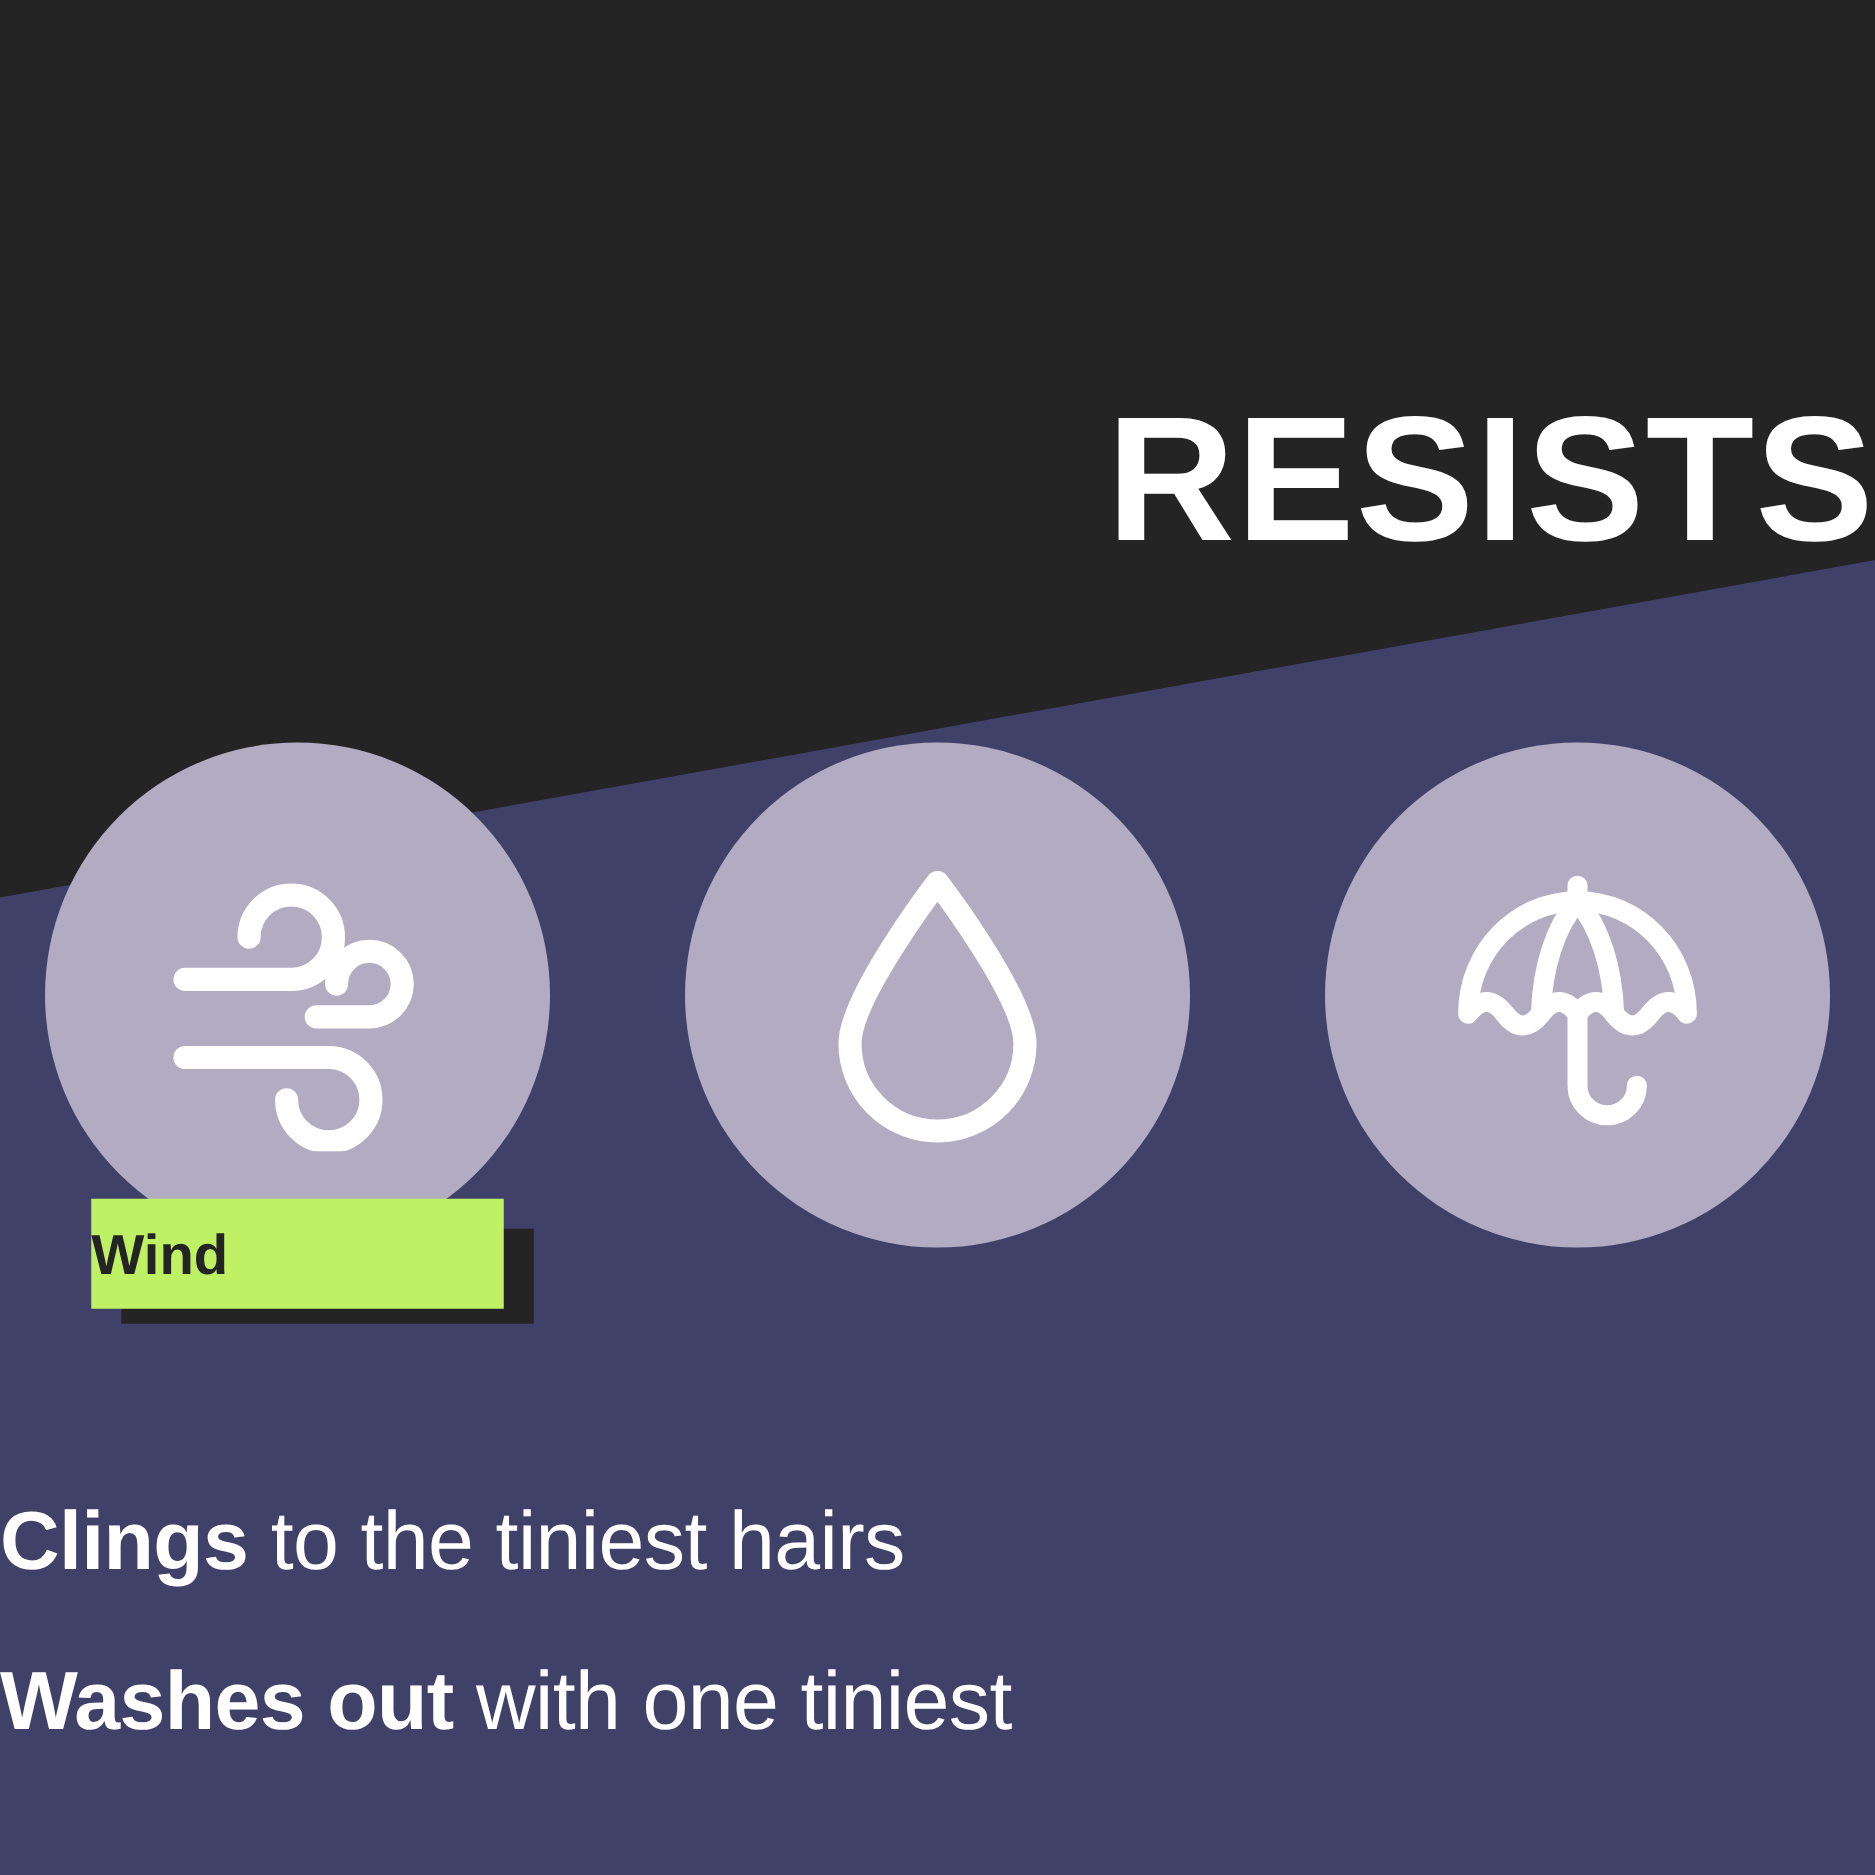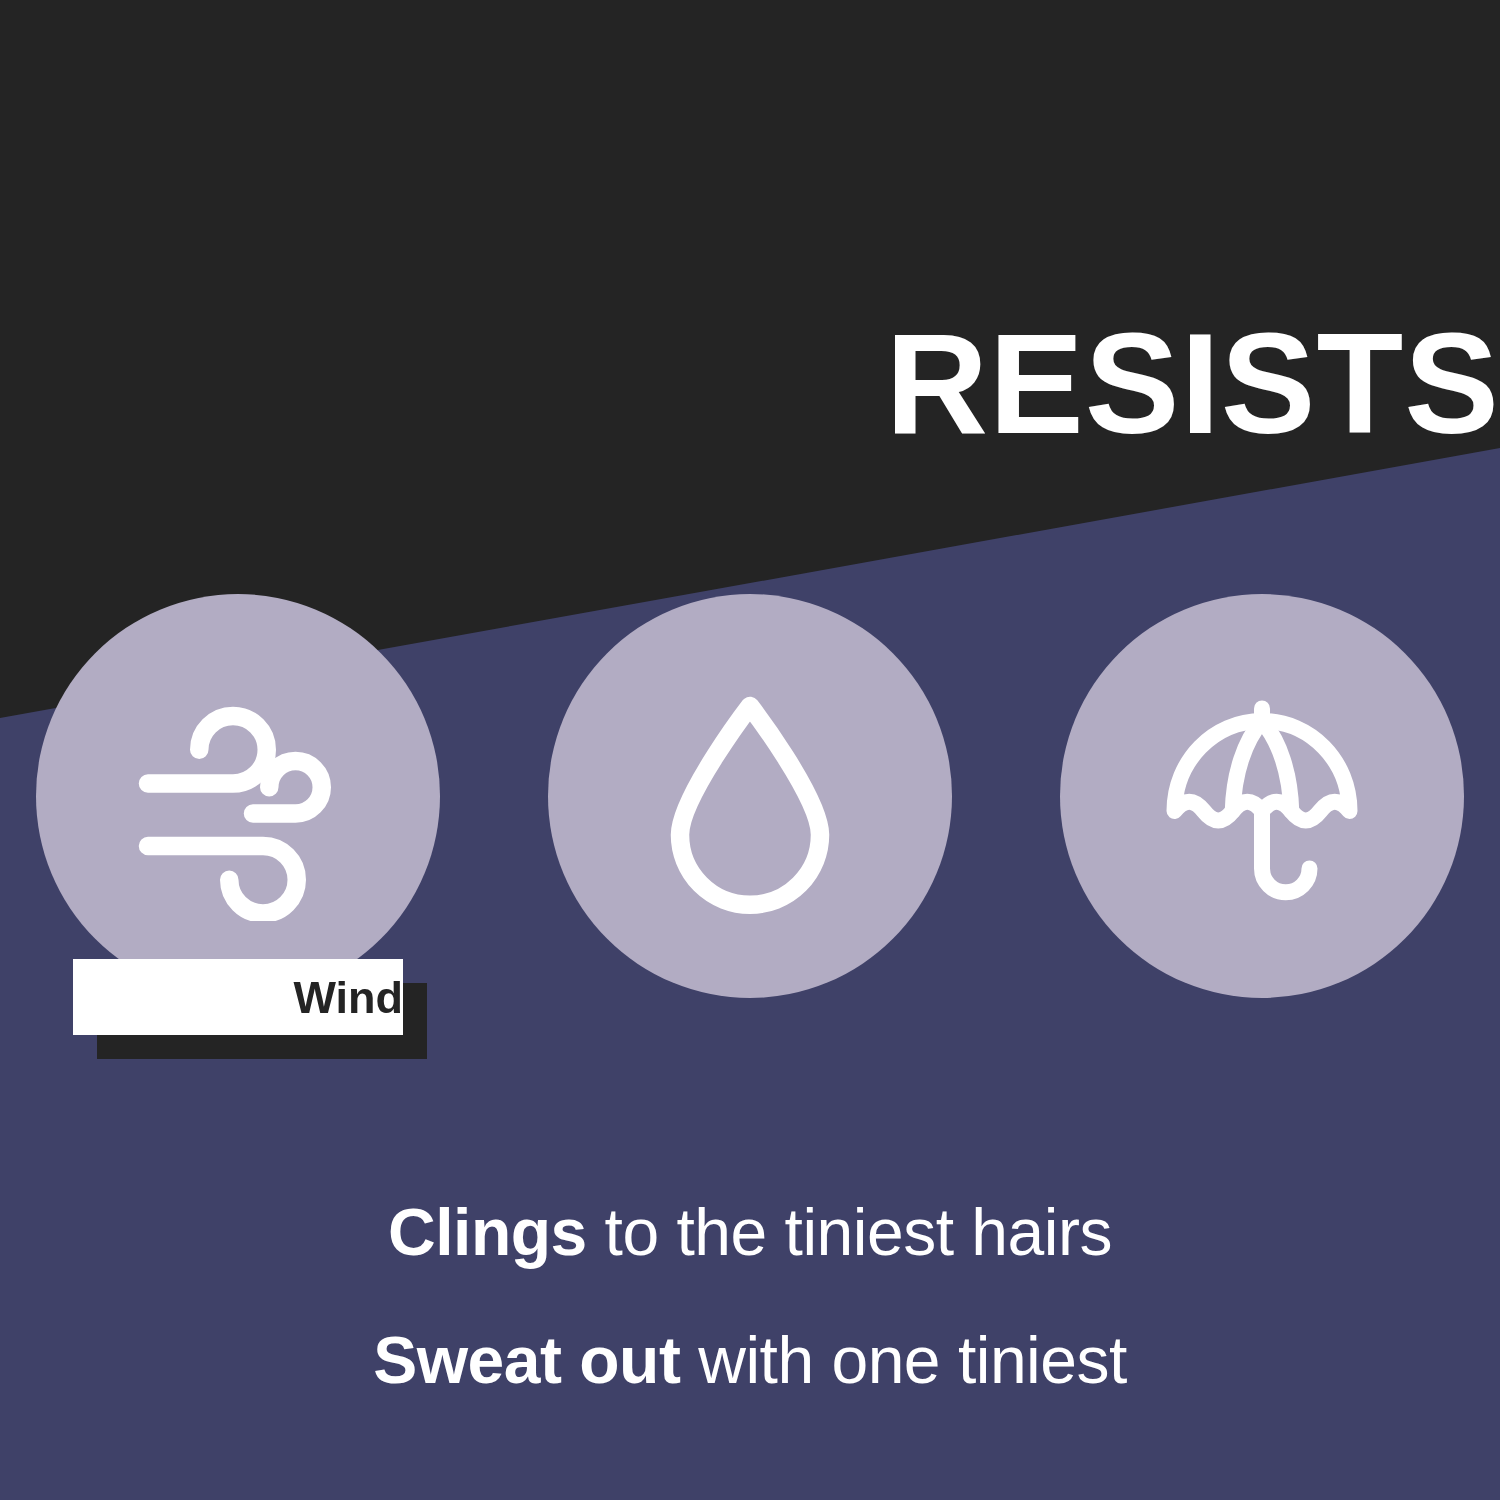--- a/index.html
+++ b/index.html
@@ -92,42 +92,41 @@
     top: 24px;
     width: 330px;
     height: 76px;
     background: #242424;
   }
   .chip {
     position: absolute;
     left: 0;
     top: 0;
     width: 330px;
-    height: 76px;
-    background: #ffffff;
+    height: 88px;
+    background: #bef264;
     display: flex;
     align-items: center;
-    justify-content: flex-end;
+    justify-content: flex-start;
   }
   .chip-label {
     color: #242424;
     font-size: 45px;
     font-weight: 700;
     letter-spacing: 0px;
     line-height: 1;
     font-family: "Liberation Sans", sans-serif;
   }
 
   
   .copy {
     position: absolute;
     top: 1168px;
     left: 0;
     width: 1500px;
-    text-align: center;
     color: #ffffff;
   }
   .copy-line {
     font-size: 66px;
     line-height: 128px;
     font-weight: 400;
     letter-spacing: -0.5px;
     white-space: nowrap;
     font-family: "Liberation Sans", sans-serif;
   }
@@ -196,17 +195,17 @@
       </div>
     </div>
 
   </div>
 
   <div class="copy">
     <div class="copy-line">
       <span class="strong">Clings</span><span> to the tiniest hairs</span>
     </div>
     <div class="copy-line">
-      <span class="strong">Sweat out</span><span> with one tiniest</span>
+      <span class="strong">Washes out</span><span> with one tiniest</span>
     </div>
   </div>
 
 </div>
 
 </body></html>

